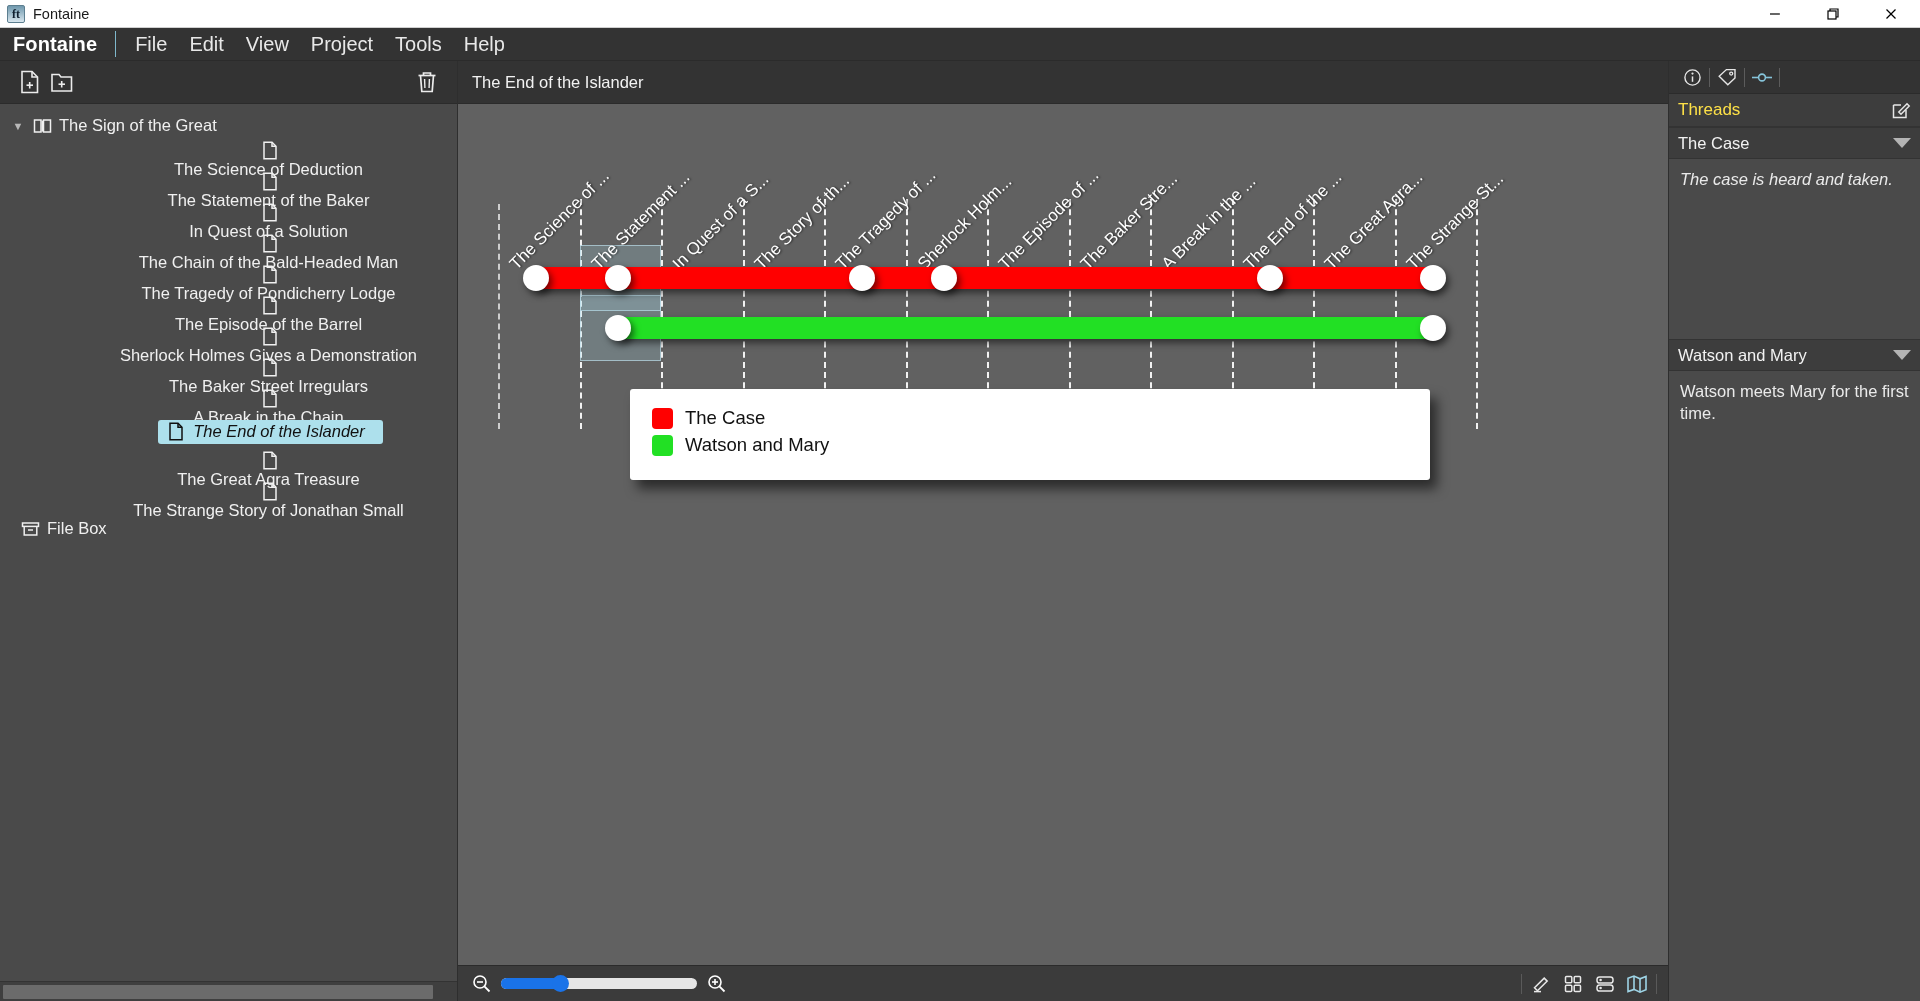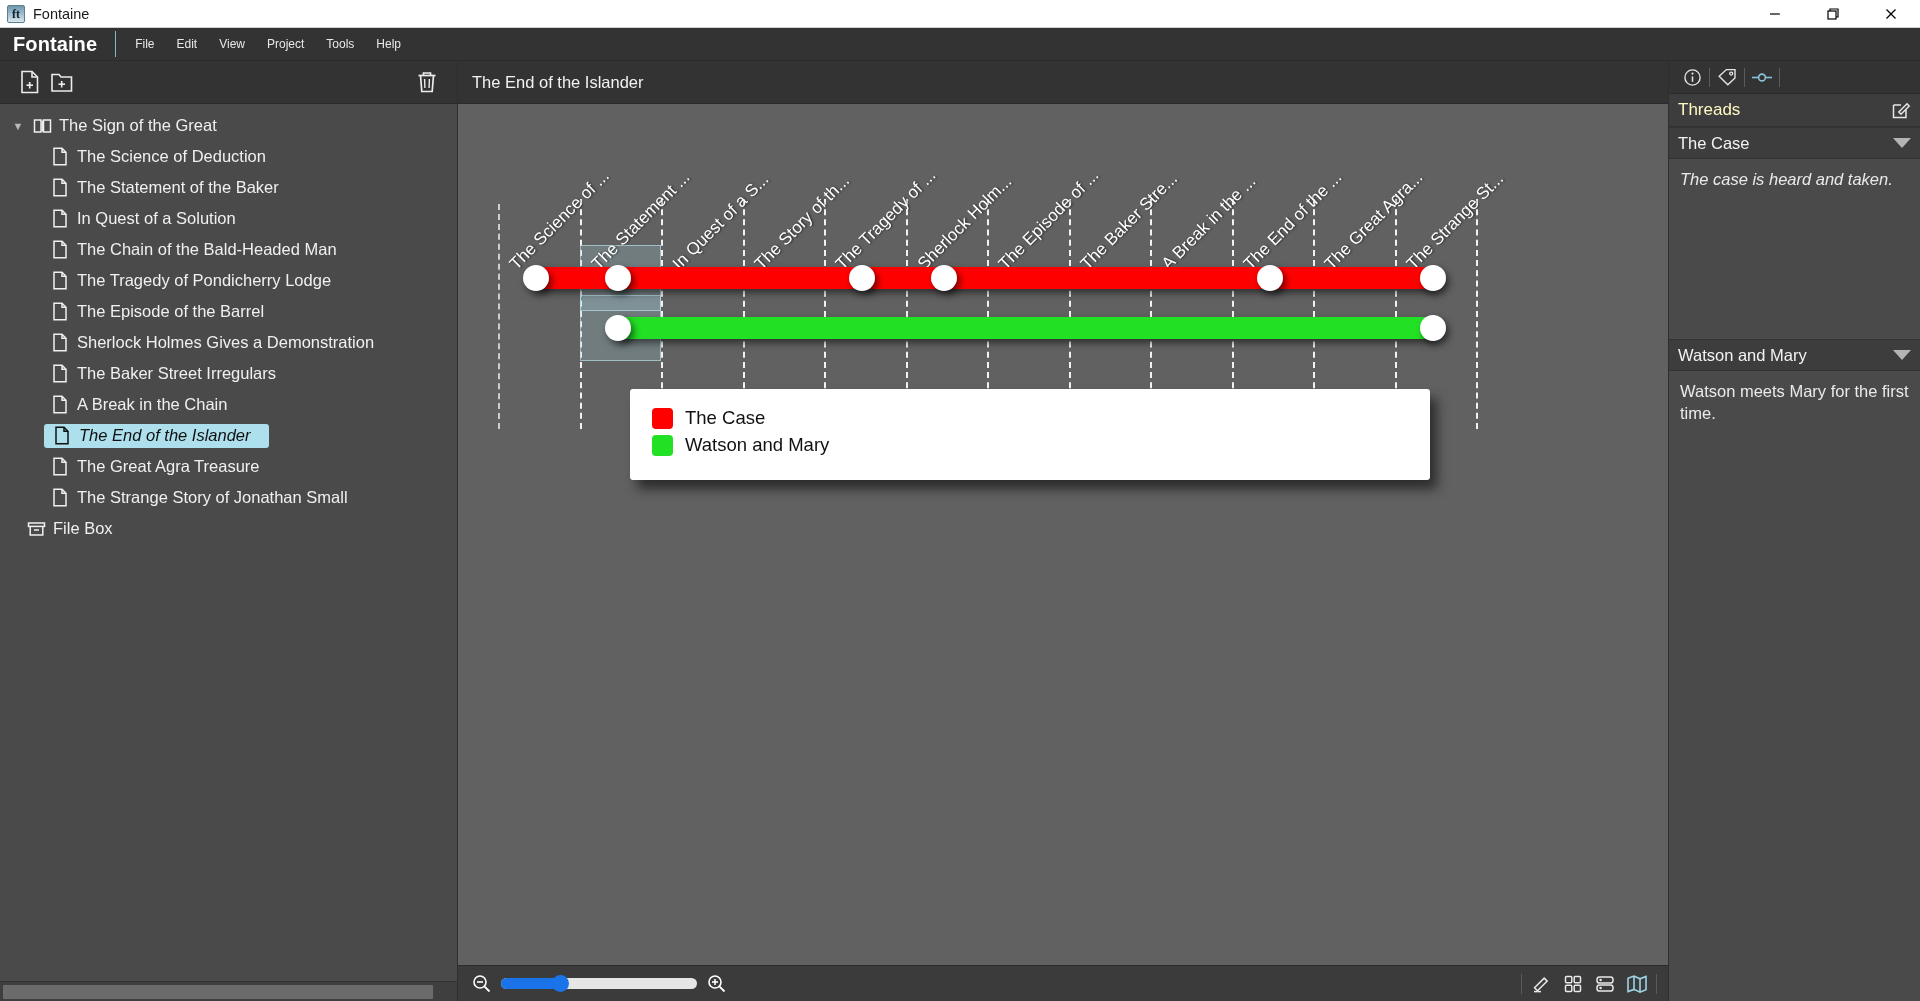--- a/index.html
+++ b/index.html
@@ -34,21 +34,21 @@
     height: 33px; background: #333333; display: flex; align-items: center;
     color: #f0f0f0; border-bottom: 1px solid #2b2b2b;
   }
   .menubar .brand {
     font-size: 20px; font-weight: bold; padding: 0 18px 0 13px; color: #fff;
     letter-spacing: .1px;
   }
   .menubar .brand-sep {
     width: 1px; height: 26px; background: #7fb8cc; margin-right: 8px;
   }
-  .menuitem { font-size: 12px; padding: 5px 11px; color: #e8e8e8; }
+  .menuitem { font-size: 20px; padding: 5px 11px; color: #e8e8e8; }
 
   
   .body-wrap { display: flex; height: calc(1001px - 28px - 33px); }
 
   
   .sidebar {
     width: 458px; background: #4a4a4a; display: flex; flex-direction: column;
     border-right: 1px solid #2e2e2e;
   }
   .sidebar-toolbar {
@@ -66,22 +66,22 @@
   }
   .tree-row .twisty {
     width: 24px; text-align: center; color: #b8b8b8; font-size: 11px;
   }
   .tree-row .ico {
     width: 24px; display: flex; align-items: center; justify-content: center;
     margin-right: 5px; color: #f0f0f0;
   }
   .tree-row .lbl { padding-right: 8px; }
   .tree-row.lvl0 { padding-left: 6px; }
-  .tree-row.lvl1 { padding-left: 48px; }
-  .tree-row.lvl0b { padding-left: 24px; }
+  .tree-row.lvl1 { padding-left: 88px; flex-direction: column; }
+  .tree-row.lvl0b { padding-left: 18px; }
   .tree-row.selected .sel-pill {
     background: #ade0ec; color: #111; font-style: italic; border-radius: 3px;
     padding: 2px 10px 3px 6px; display: flex; align-items: center;
     margin-left: -4px;
   }
   .tree-row.selected .sel-pill .ico { color: #111; }
 
   .sb-scroll-track {
     height: 20px; background: #3f3f3f; display: flex; align-items: center;
     border-top: 1px solid #333;
@@ -178,21 +178,21 @@
     width: 34px; height: 27px; display: flex; align-items: center;
     justify-content: center; color: #e6e6e6;
   }
   .insp-tool.active { color: #86c4da; }
   .insp-sep { width: 1px; height: 19px; background: #5c5c5c; }
 
   .insp-title {
     height: 33px; background: #3d3d3d; display: flex; align-items: center;
     padding: 0 9px; border-bottom: 1px solid #333;
   }
-  .insp-title .t { color: #fef9c3; font-size: 17px; flex: 1; }
+  .insp-title .t { color: #fde047; font-size: 17px; flex: 1; }
   .insp-title .act { color: #e6e6e6; display: flex; }
 
   .thread-head {
     height: 32px; background: #3d3d3d; display: flex; align-items: center;
     padding: 0 9px; border-top: 1px solid #333; border-bottom: 1px solid #333;
   }
   .thread-head .tn { color: #f2f2f2; font-size: 16.5px; flex: 1; }
   .caret { width: 0; height: 0; border-left: 9px solid transparent;
            border-right: 9px solid transparent; border-top: 10px solid #b4b4b4; }
   .thread-body {

